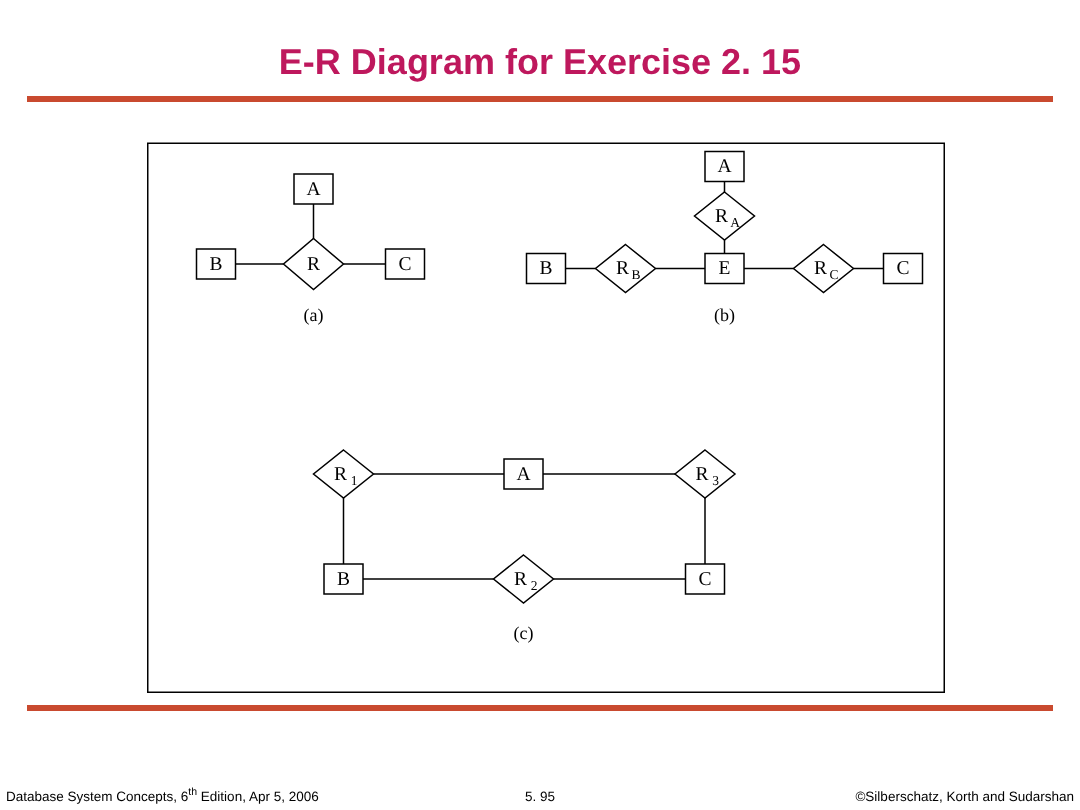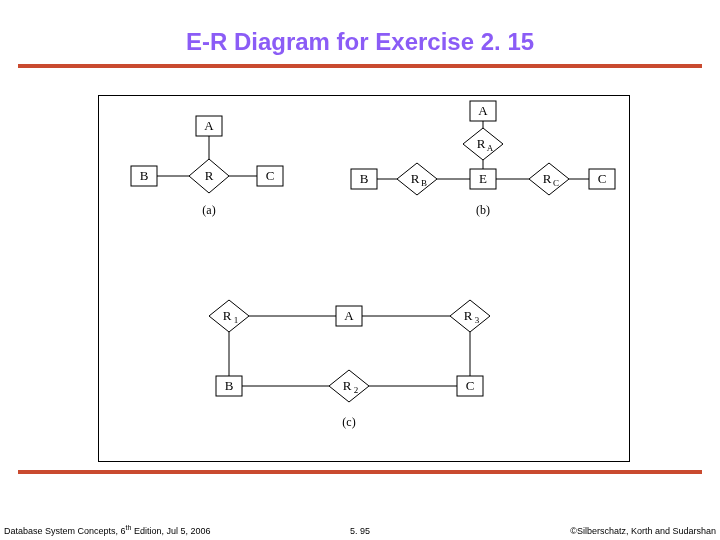--- a/index.html
+++ b/index.html
@@ -8,21 +8,21 @@
     width: 720px;
     height: 540px;
     font-family: Arial, Helvetica, sans-serif;
     background: #fff;
     position: relative;
   }
   .title {
     text-align: center;
     font-size: 24px;
     font-weight: bold;
-    color: #8b5cf6;
+    color: #be185d;
     padding-top: 28px;
   }
   .title-underline {
     height: 4px;
     background: #c94a2f;
     margin: 8px 18px 0 18px;
   }
   .figure-box {
     position: absolute;
     left: 98px;
@@ -156,17 +156,17 @@
   <text class="cap" x="250" y="330">(c)</text>
 </g>
 
 </svg>
 </div>
 
 <div class="bottom-rule"></div>
 
 <div class="footer">
   <span class="foot-left">
-    <span>Database System Concepts, 6</span><sup>th</sup><span> Edition, Jul 5, 2006</span>
+    <span>Database System Concepts, 6</span><sup>th</sup><span> Edition, Apr 5, 2006</span>
   </span>
   <span class="foot-center">5. 95</span>
   <span class="foot-right">©Silberschatz, Korth and Sudarshan</span>
 </div>
 
 </body></html>

